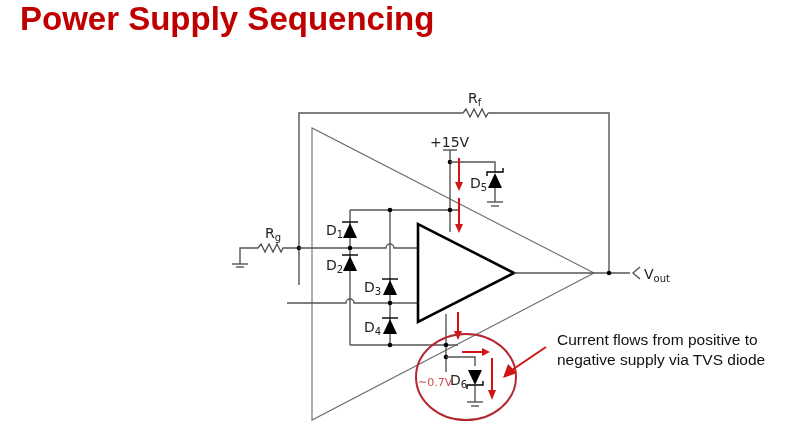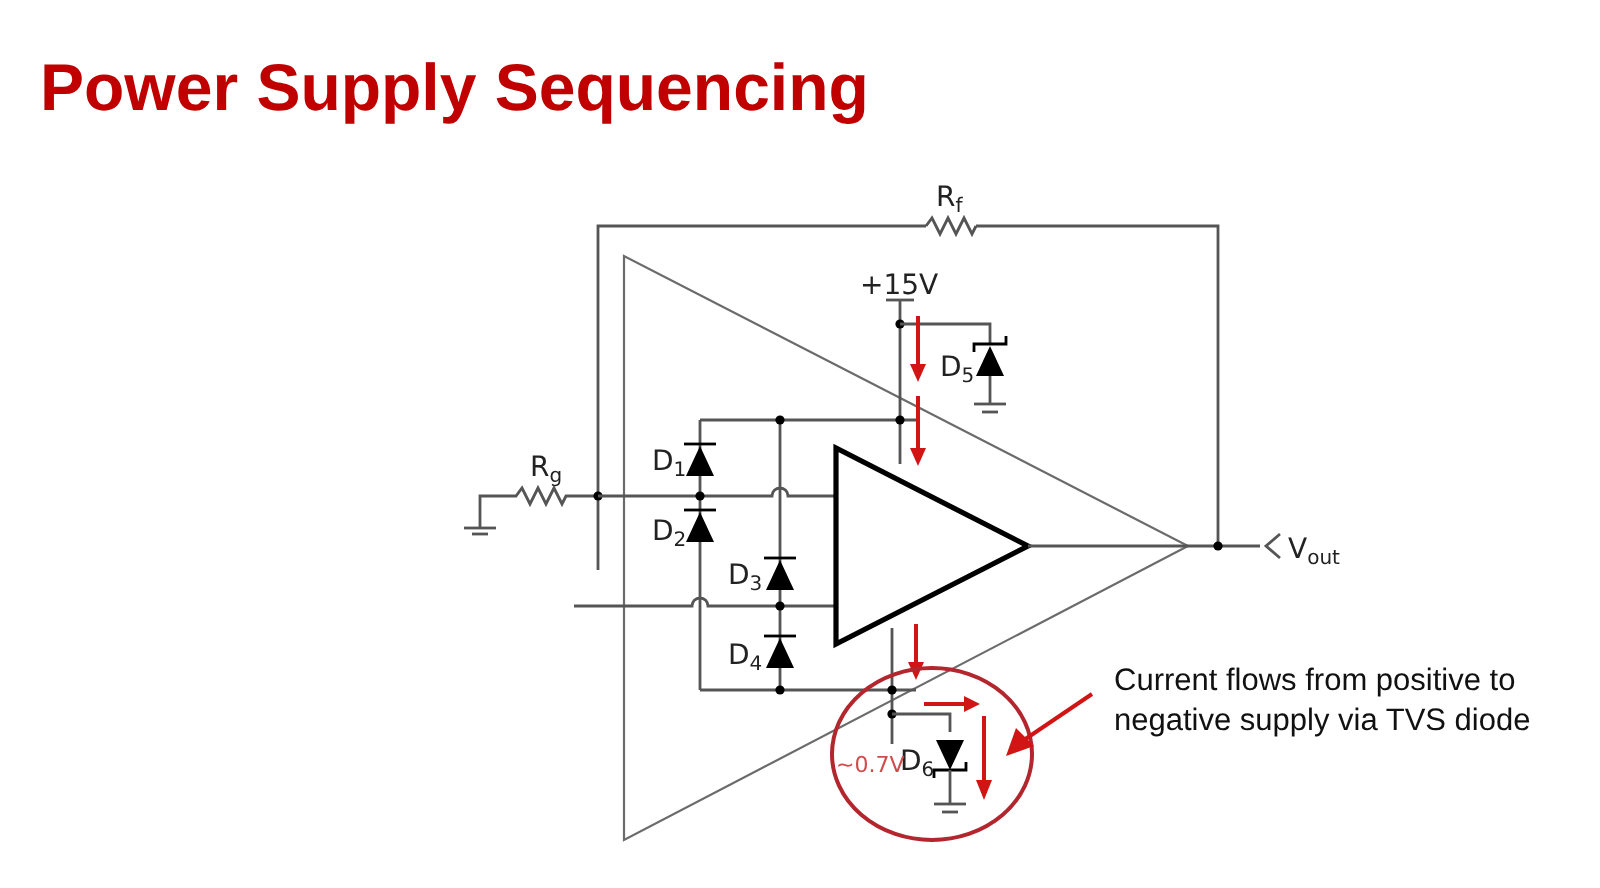--- a/index.html
+++ b/index.html
@@ -1,17 +1,17 @@
 <!DOCTYPE html>
 <html><head>
   <meta charset="utf-8">
   <style>
     html, body { margin: 0; padding: 0; background: #ffffff; }
     body { width: 800px; height: 444px; position: relative; overflow: hidden; font-family: "Liberation Sans", sans-serif; }
-    .title { position: absolute; left: 20px; top: 25px; font-size: 33px; font-weight: bold; color: #c00000; letter-spacing: 0px; }
+    .title { position: absolute; left: 20px; top: 0; font-size: 33px; font-weight: bold; color: #c00000; letter-spacing: 0px; }
     svg { position: absolute; left: 0; top: 0; }
     .wire { stroke: #555555; stroke-width: 1.4; fill: none; }
     .thin { stroke: #6b6b6b; stroke-width: 1.1; fill: none; }
     .opamp { stroke: #000000; stroke-width: 2.6; fill: #ffffff; }
     .lbl { font-family: "DejaVu Sans", sans-serif; font-size: 14px; fill: #222222; }
     .sub { font-family: "DejaVu Sans", sans-serif; font-size: 10px; fill: #222222; }
     .red { stroke: #d11414; stroke-width: 2; fill: none; }
     .redfill { fill: #d11414; }
     .circ { stroke: #b3262e; stroke-width: 2; fill: none; }
     .note { font-family: "Liberation Sans", sans-serif; font-size: 15.5px; fill: #111111; }

